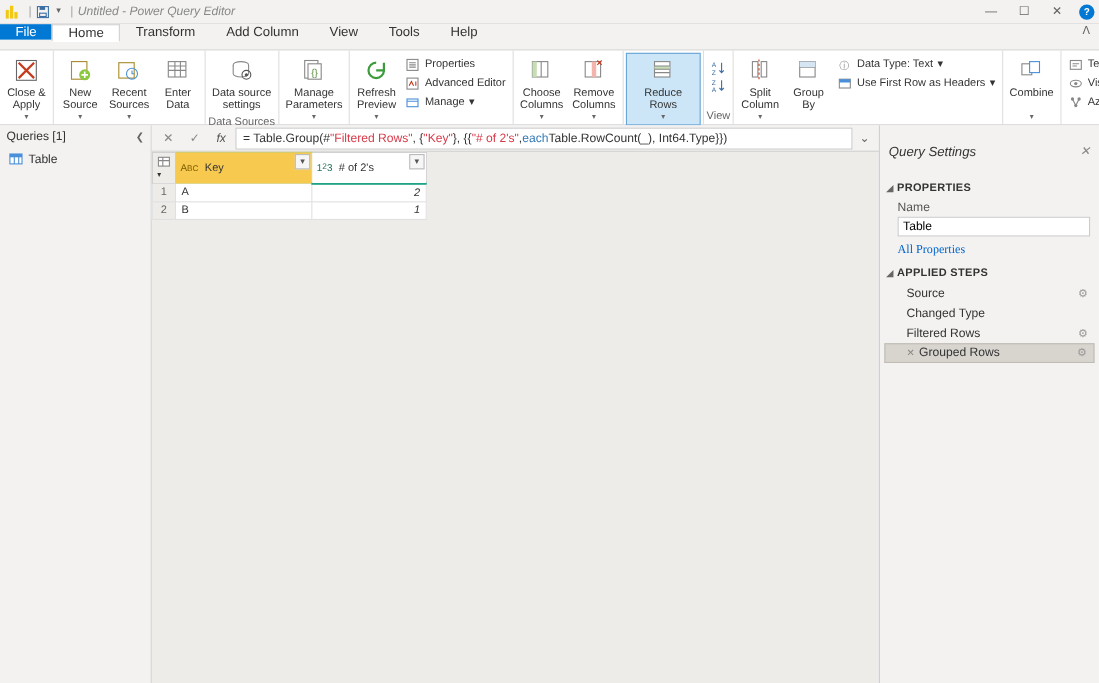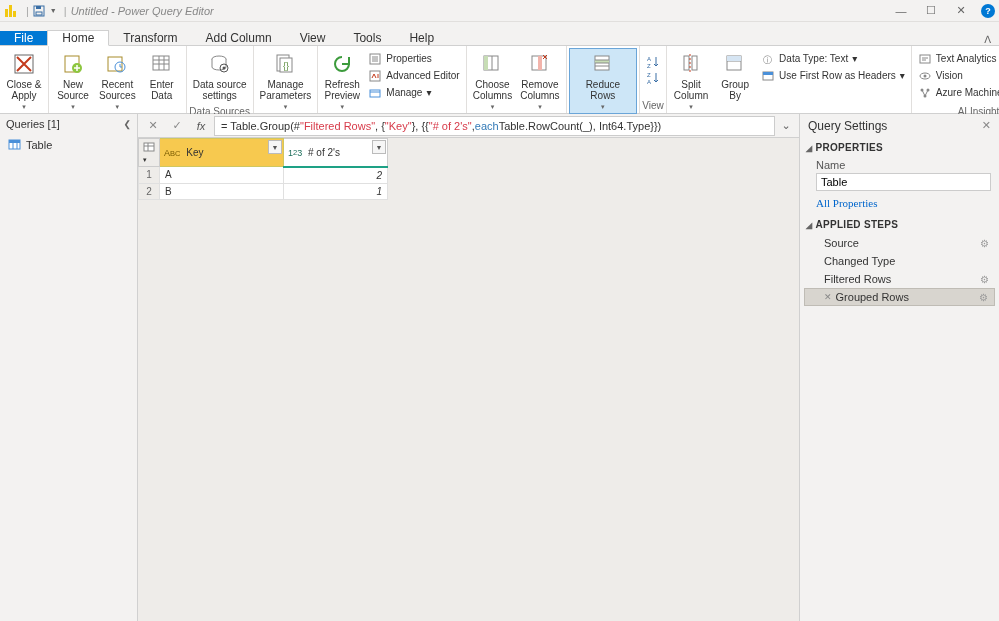--- a/index.html
+++ b/index.html
@@ -12,21 +12,21 @@
   .titlebar .title { color: #888; font-size: 11px; font-style: italic; }
   .win-controls { margin-left: auto; display: flex; gap: 2px; align-items:center;}
   .win-controls button { width: 28px; height: 20px; background: transparent; border: none; font-size: 11px; color: #666; cursor:pointer;}
   .help-badge { width:14px; height:14px; border-radius:50%; background:#0078d4; color:#fff; font-size:9px; font-weight:bold; display:flex; align-items:center; justify-content:center; margin-left:4px;}
 
   
   .qa-save { width:14px; height:14px; display:flex; align-items:center;}
   .dd-tiny { font-size:7px; color:#666; margin:0 3px;}
 
   
-  .tabs { height: 24px; background: #f3f2f1; display: flex; align-items: flex-end; border-bottom: 1px solid #d0d0d0; }
+  .tabs { height: 24px; background: #f3f2f1; display: flex; align-items: flex-start; border-bottom: 1px solid #d0d0d0; }
   .tabs .tab { padding: 0 14px; display: flex; align-items: center; font-size: 12px; color: #333; cursor: pointer; }
   .tabs .tab.file { background: #0078d4; color: #fff; }
   .tabs .tab.active { background: #fff; border: 1px solid #d0d0d0; border-bottom: 1px solid #fff; margin-bottom:-1px; }
   .tabs .collapse { margin-left:auto; padding:0 8px; display:flex; align-items:center; color:#666; font-size:10px;}
 
   
   .ribbon { height: 68px; background: #fff; display: flex; border-bottom: 1px solid #d0d0d0; }
   .rgroup { border-right: 1px solid #e1dfdd; display: flex; flex-direction: column; }
   .rgroup .items { flex: 1; display: flex; align-items: flex-start; padding: 2px; }
   .rgroup .label { font-size: 10px; color: #666; text-align: center; padding: 1px 2px 2px; }
@@ -62,21 +62,21 @@
   .grid th.col1 { background:#f7c94f; width:124px;}
   .grid th.col2 { background:#fff; border:1px solid #ccc; border-bottom:2px solid #1ea185; width:104px;}
   .grid th.rn { background:#eeece9; border:1px solid #ccc; width:20px;}
   .grid td { border:1px solid #e0e0e0; font-size:10px; padding:2px 5px; height:16px;}
   .grid td.rn { background:#eeece9; text-align:center; color:#666;}
   .grid td.val { text-align:right; font-style:italic;}
   .col-dd { position:absolute; right:1px; top:1px; width:14px; height:14px; border:1px solid #bbb; background:#f6f6f6; display:flex; align-items:center;justify-content:center; font-size:7px; color:#555; cursor:pointer;}
   .type-ico { display:inline-flex; align-items:center; margin-right:3px; font-size:9px;}
 
   .rightpane { width:200px; background:#f3f2f1; border-left:1px solid #d0d0d0; display:flex; flex-direction:column;}
-  .rightpane .hdr { display:flex; align-items:flex-start; justify-content:space-between; padding:5px 8px; font-size:12px; color:#333;}
+  .rightpane .hdr { display:flex; align-items:flex-start; justify-content:space-between; padding:17px 8px; font-size:12px; color:#333;font-style:italic;}
   .rightpane .hdr .x { color:#888; cursor:pointer; font-size:11px;}
   .section-h { font-size:10px; font-weight:bold; color:#333; padding:4px 6px; letter-spacing:0.3px;}
   .section-h .tri { font-size:8px; margin-right:3px; color:#666;}
   .rp-body { padding:2px 8px 6px 16px;}
   .rp-body .lab { font-size:11px; color:#555; margin-bottom:2px;}
   .rp-body input.name { width:100%; height:18px; border:1px solid #ccc; font-size:11px; padding:0 4px;}
   .rp-body a.link { color:#0066cc; font-size:11px; text-decoration:none; display:inline-block; margin-top:6px; cursor:pointer;font-family:Liberation Serif, serif;}
   .steps { padding:0 4px;}
   .step { display:flex; align-items:center; padding:3px 6px 3px 20px; font-size:11px; color:#333; cursor:pointer; position:relative;}
   .step.sel { background:#d8d5cf; border:1px solid #bfbcb5; padding:2px 5px 2px 19px;}
@@ -392,20 +392,36 @@
               </svg>
             </span>
             <span>Use First Row as Headers</span> 
             <span class="dd">▾</span>
           </div>
       </div>
     </div>
     <div class="label">Transform</div>
   </div>
 
+  <div class="rgroup">
+    <div class="items">
+      <div class="rbtn-lg">
+        <span class="ico">
+            <svg width="22" height="22">
+              <rect x="2" y="5" width="9" height="10" fill="#fff" stroke="#888"></rect>
+              <rect x="9" y="3" width="9" height="10" fill="#fff" stroke="#4a90d9"></rect>
+            </svg>
+          </span>
+        <span>Combine</span>
+          <br>
+          <span class="dd">▾</span>
+      </div>
+    </div>
+    <div class="label">&nbsp;</div>
+  </div>
 
   <div class="rgroup" style="border-right:none;">
     <div class="items">
       <div class="rbtn-sm-col">
         <div class="rbtn-sm">
             <span class="ico-s">
               <svg width="12" height="12">
                 <rect x="1" y="2" width="10" height="8" fill="none" stroke="#888"></rect>
                 <line x1="3" y1="5" x2="9" y2="5" stroke="#888"></line>
                 <line x1="3" y1="7" x2="7" y2="7" stroke="#888"></line>

